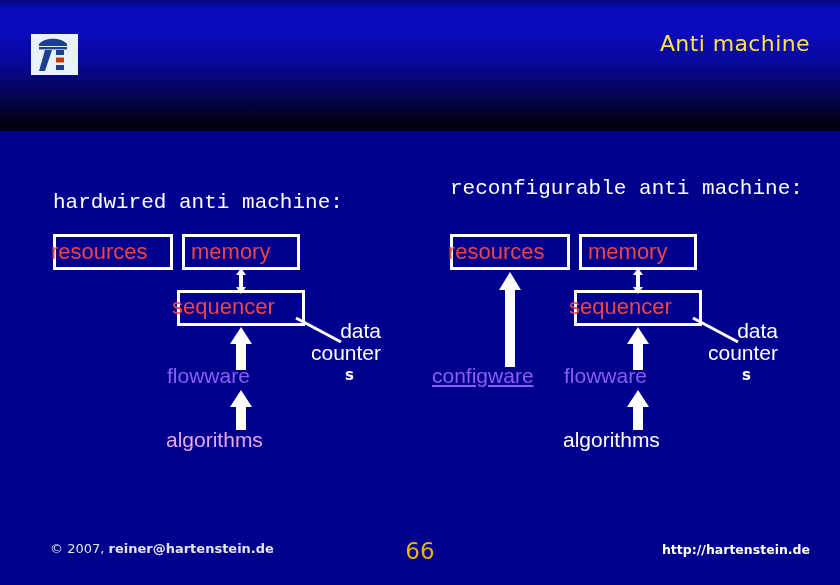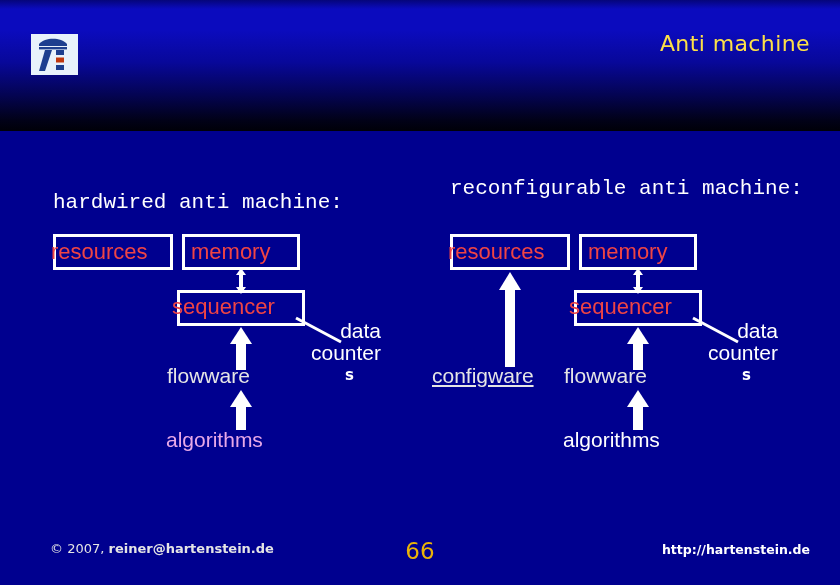--- a/index.html
+++ b/index.html
@@ -87,21 +87,21 @@
     font-size: 22px;
     font-family: "Liberation Sans", sans-serif;
     white-space: nowrap;
   }
   .lbl {
     position: absolute;
     font-size: 21px;
     font-family: "Liberation Sans", sans-serif;
     white-space: nowrap;
   }
-  .lbl-yellow { color: #e5e5e5; }
+  .lbl-yellow { color: #8b5cf6; }
   .lbl-white  { color: #ffffff; }
   .lbl-pink   { color: #e8a8e8; }
   .lbl-dc {
     position: absolute;
     color: #ffffff;
     font-size: 21px;
     line-height: 22px;
     font-family: "Liberation Sans", sans-serif;
     text-align: right;
     white-space: pre-line;

